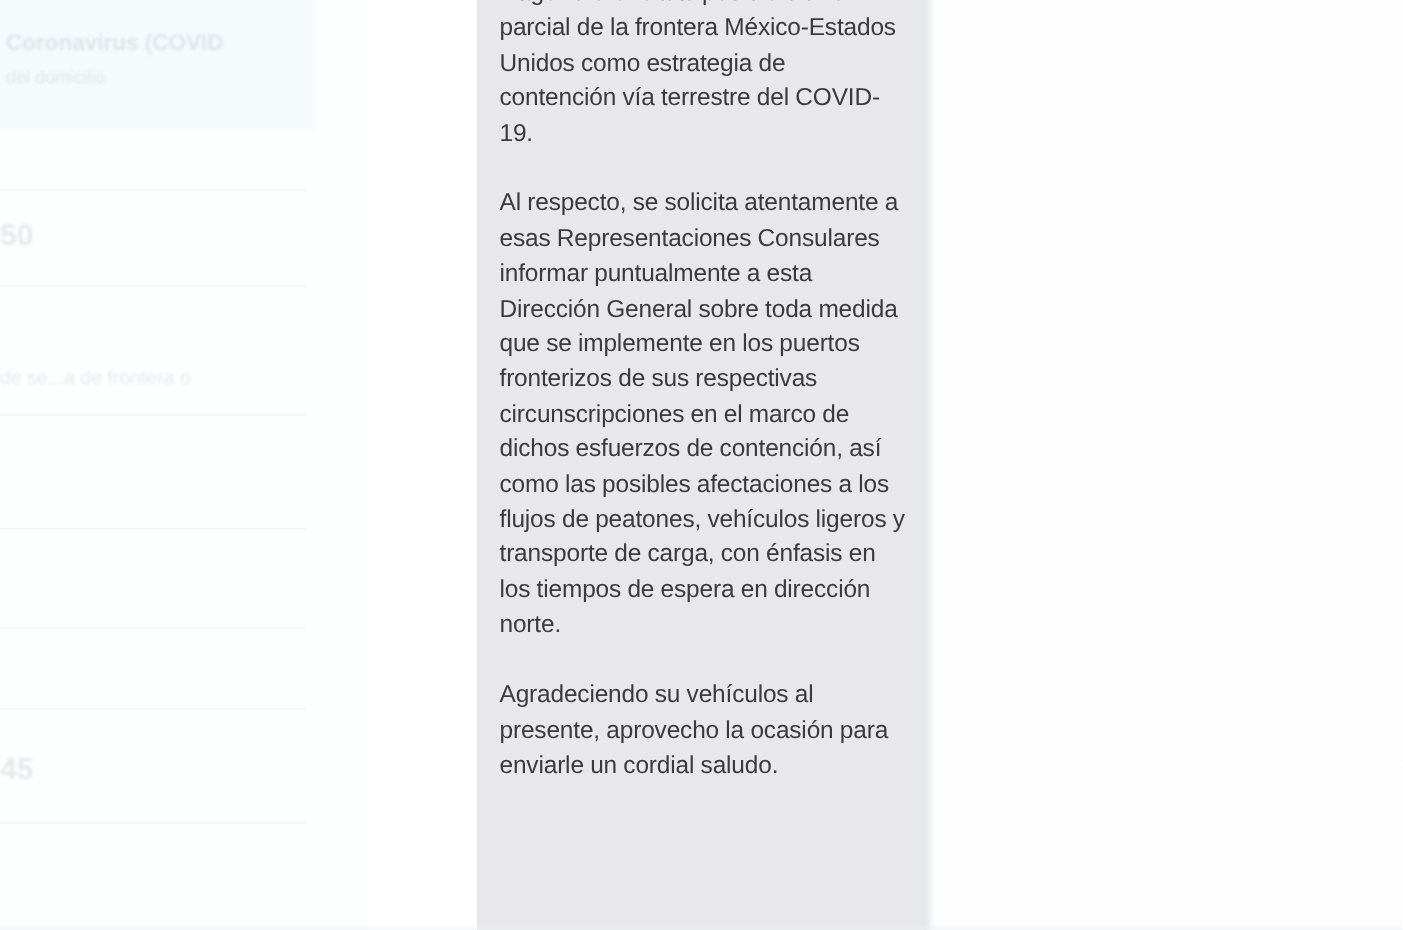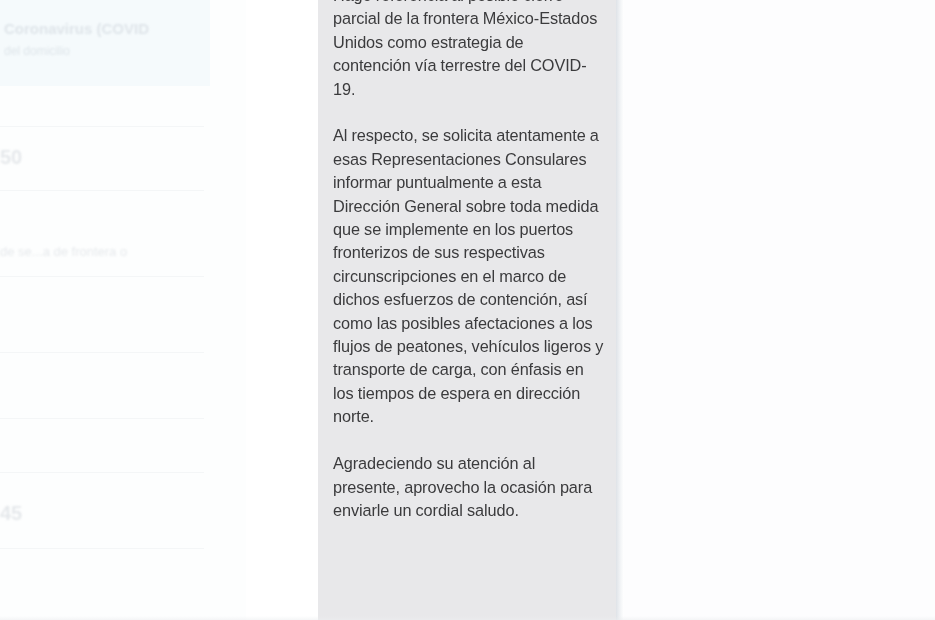--- a/index.html
+++ b/index.html
@@ -203,21 +203,21 @@
 
     <div class="ghost strong row" style="left:0px; top:594px;">&nbsp;</div>
   </div>
 
   <div class="gutter"></div>
 
   <div class="bubble">
     <div class="bubble-text">
       <p>Hago referencia al posible cierre parcial de la frontera México-Estados Unidos como estrategia de contención vía terrestre del COVID-19.</p>
       <p>Al respecto, se solicita atentamente a esas Representaciones Consulares informar puntualmente a esta Dirección General sobre toda medida que se implemente en los puertos fronterizos de sus respectivas circunscripciones en el marco de dichos esfuerzos de contención, así como las posibles afectaciones a los flujos de peatones, vehículos ligeros y transporte de carga, con énfasis en los tiempos de espera en dirección norte.</p>
-      <p>Agradeciendo su atención al presente, aprovecho la ocasión para enviarle un cordial saludo.</p>
+      <p>Agradeciendo su vehículos al presente, aprovecho la ocasión para enviarle un cordial saludo.</p>
     </div>
   </div>
 
   <div class="right-pane">
     <div class="right-edge-shade"></div>
     <div class="right-inner">
       <div class="rghost" style="left:14px; top:118px;">&nbsp;</div>
       <div class="rghost" style="left:14px; top:196px;">&nbsp;</div>
       <div class="rghost" style="left:14px; top:288px;">&nbsp;</div>
       <div class="rghost" style="left:14px; top:394px;">&nbsp;</div>

